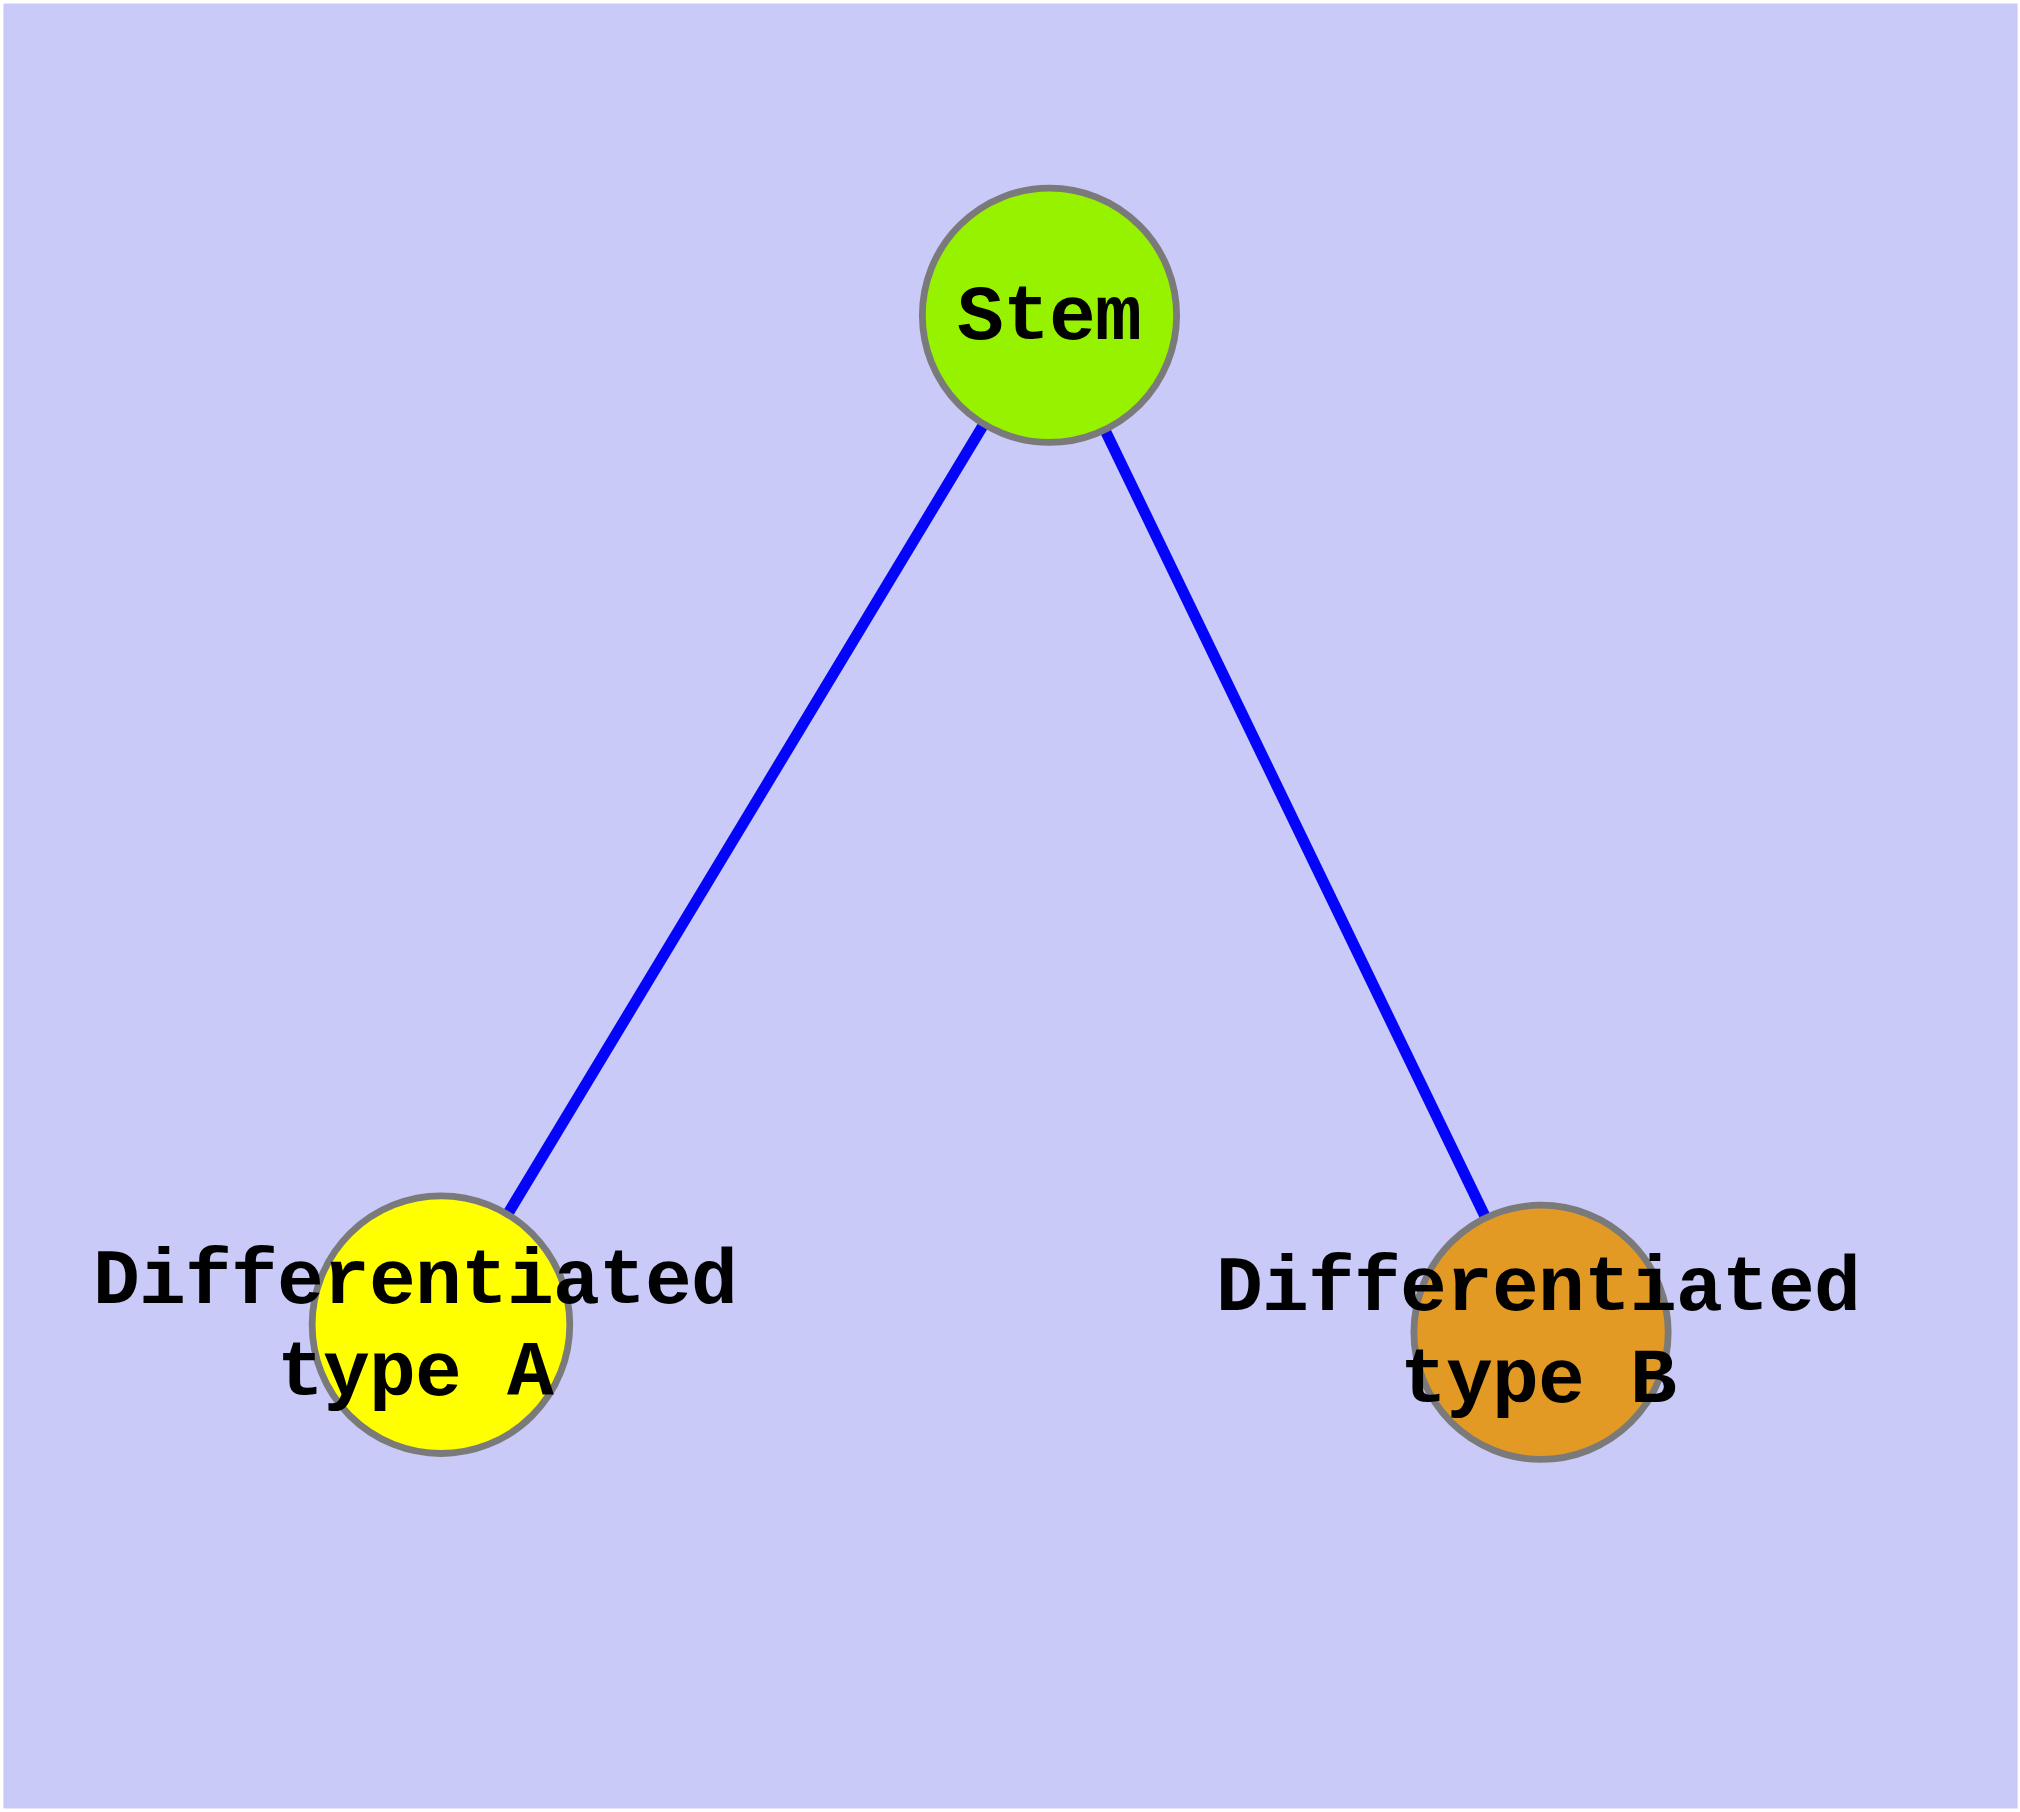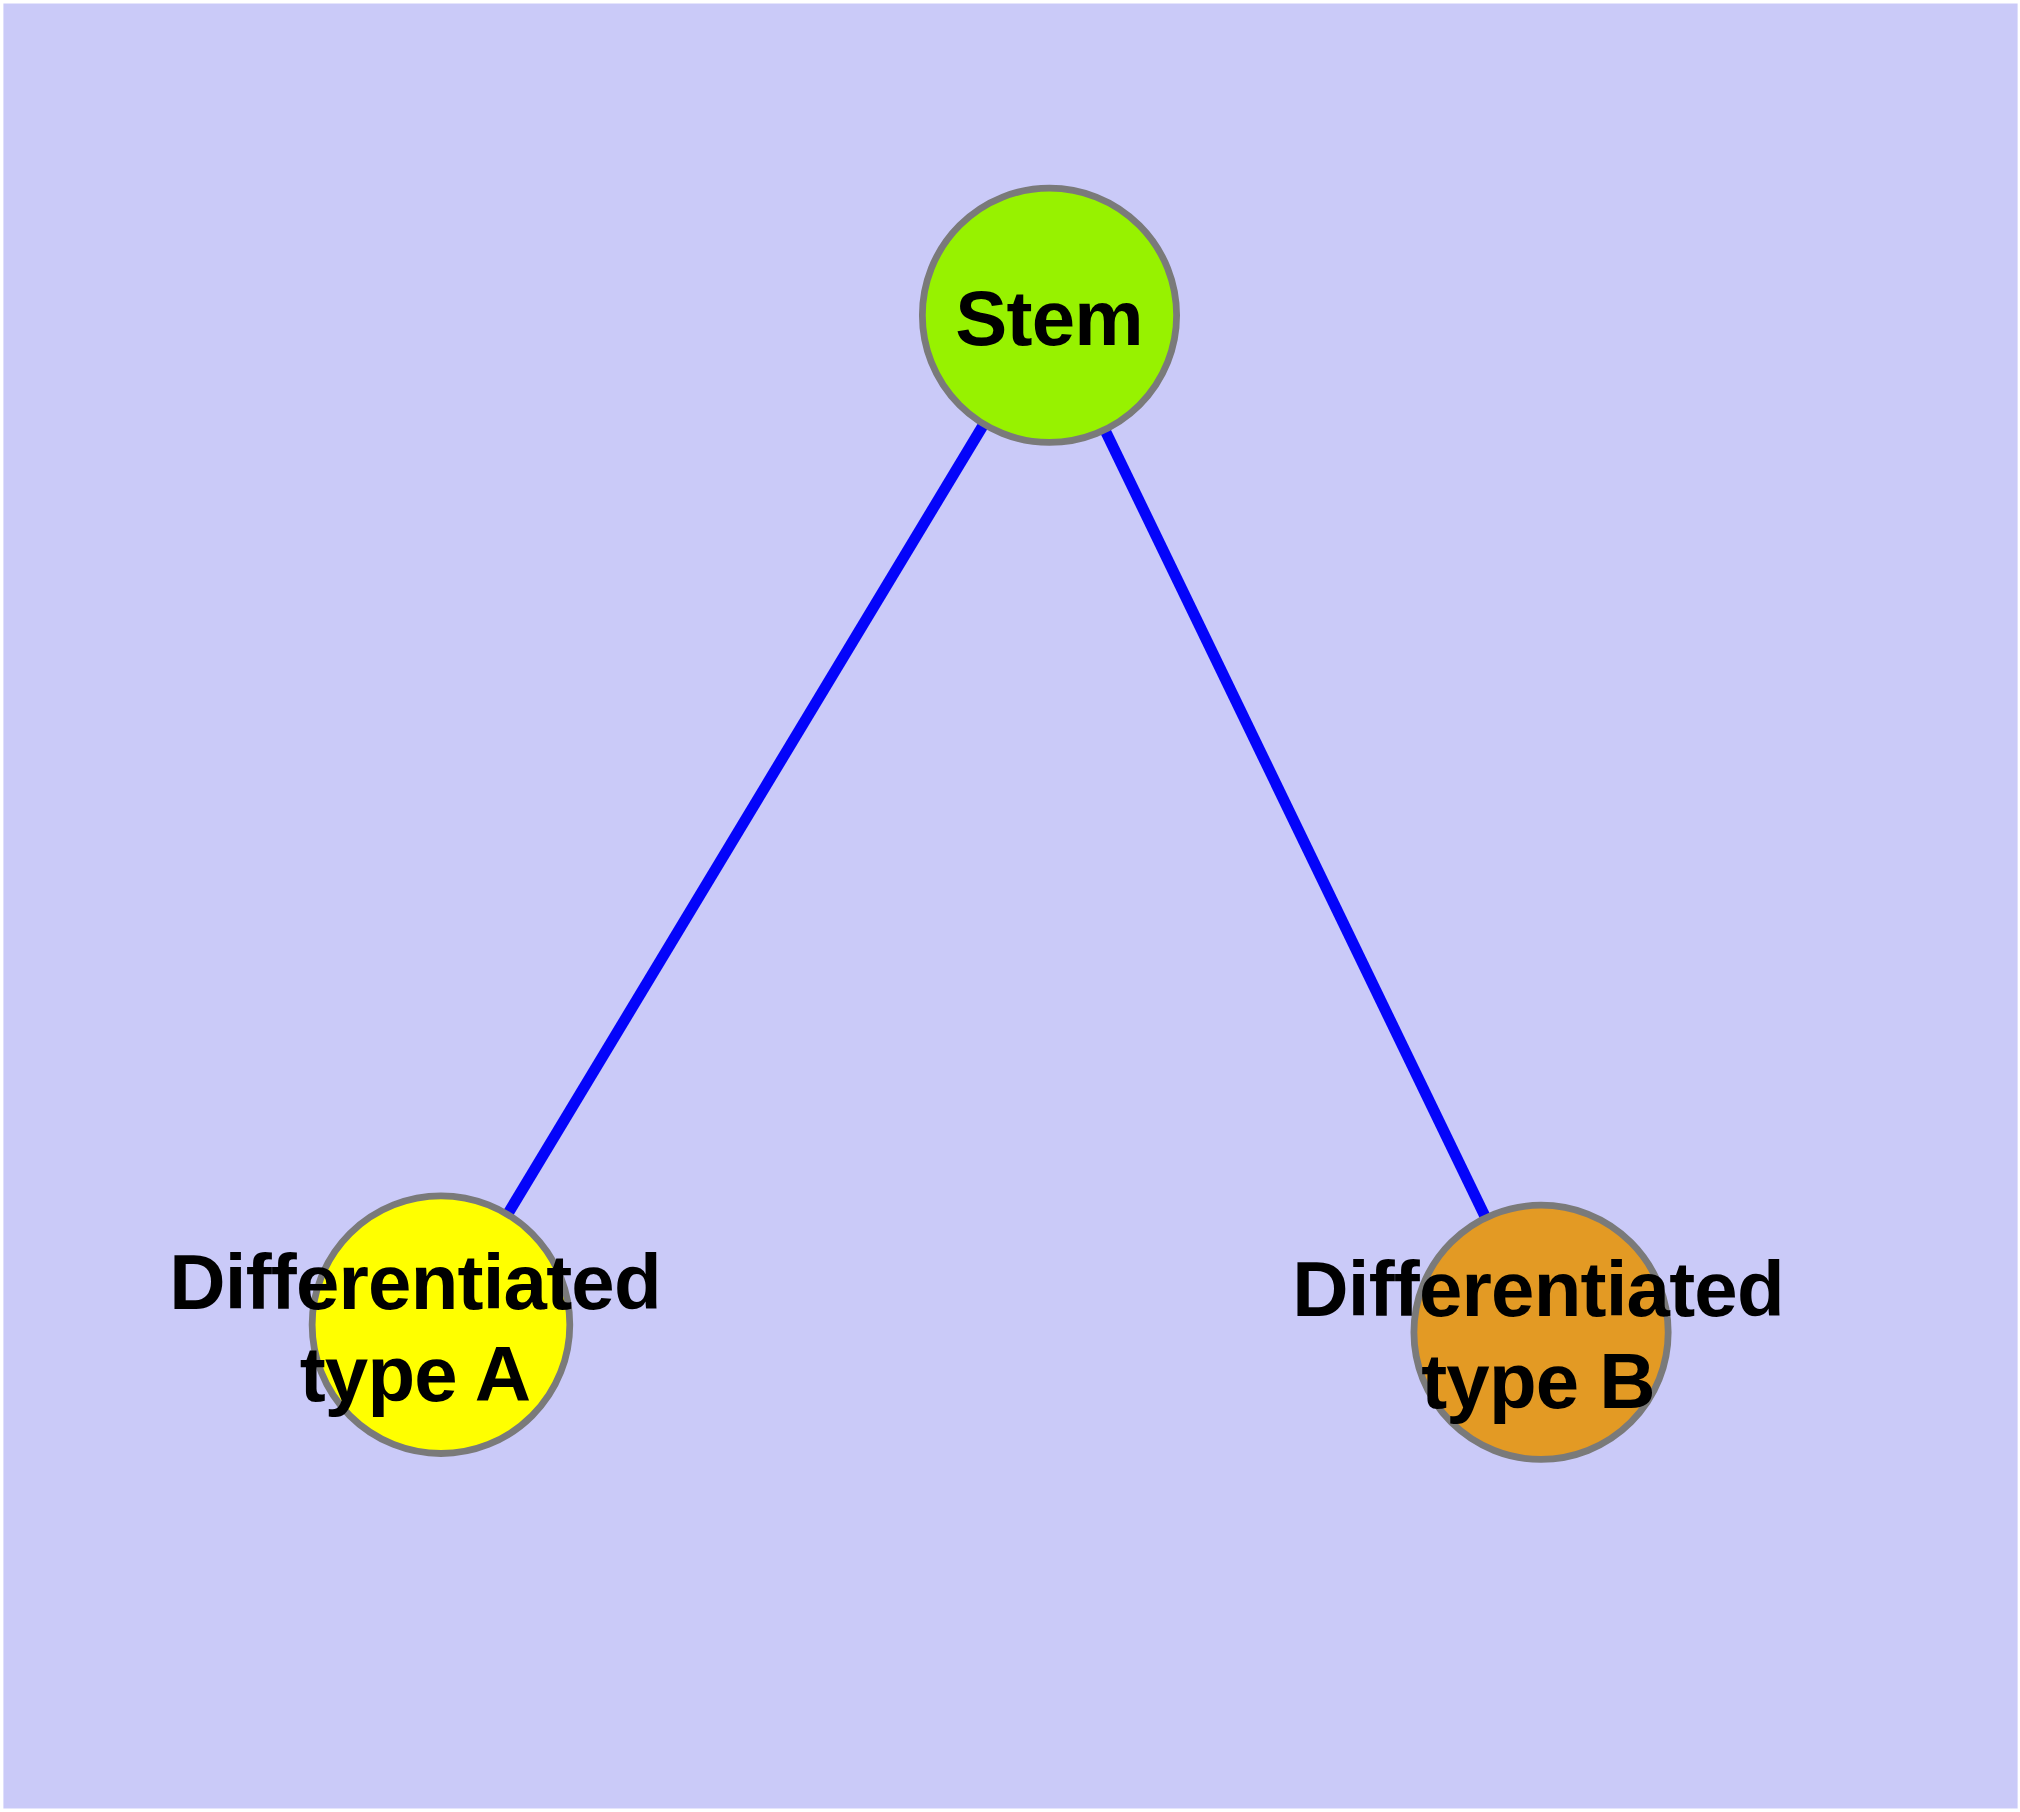--- a/index.html
+++ b/index.html
@@ -13,21 +13,21 @@
     font-family: "Liberation Sans", sans-serif;
   }
   .graph-svg {
     position: absolute;
     left: 0;
     top: 0;
   }
   .node-label {
     position: absolute;
     transform: translate(-50%, -50%);
-    font-family: Liberation Sans, sans-serif;
+    font-family: Liberation Mono, monospace;
     font-weight: 700;
     font-size: 78px;
     line-height: 1.18;
     color: #000000;
     text-align: center;
     white-space: pre-line;
     letter-spacing: -0.8px;
   }
   .label-stem   { left: 1049px; top: 318px; }
   .label-type-a { left: 415px;  top: 1328px; }

